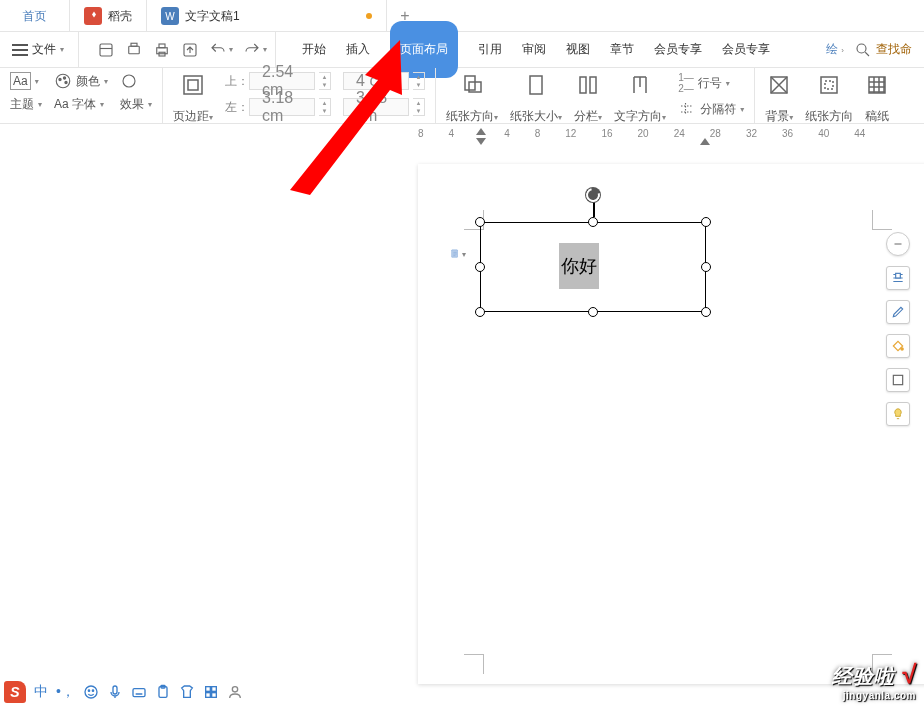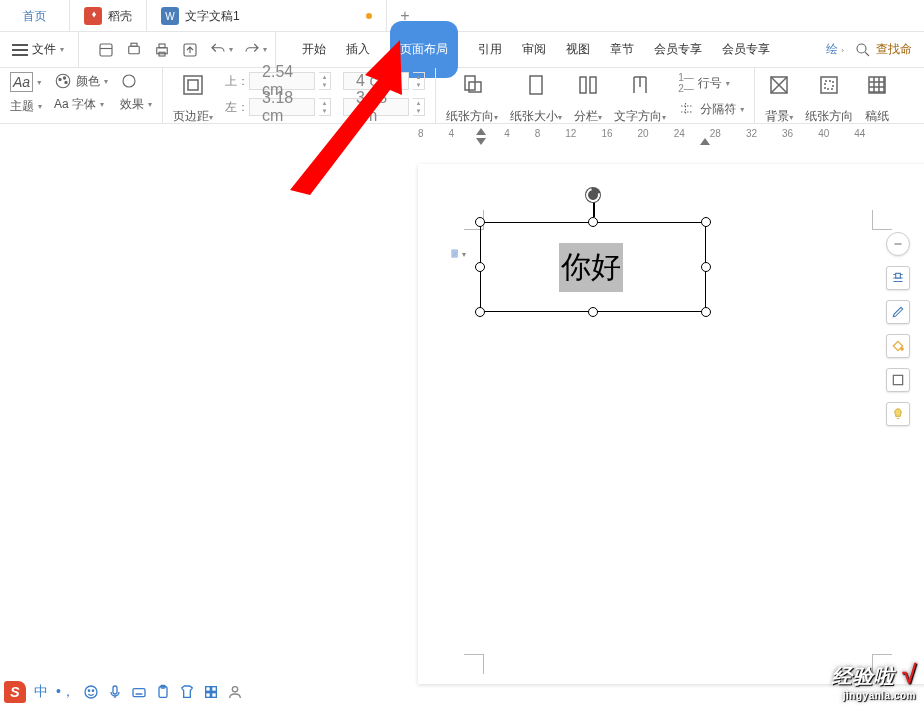--- a/index.html
+++ b/index.html
@@ -64,21 +64,21 @@
 
   
   .textbox { position:absolute; top:58px; left:62px; width:226px; height:90px; border:1.5px solid #000; }
   .handle { position:absolute; width:10px; height:10px; background:#fff; border:1.5px solid #000; border-radius:50%; }
   .h-tl { top:-6px; left:-6px; } .h-tm { top:-6px; left:50%; margin-left:-5px; } .h-tr { top:-6px; right:-6px; }
   .h-ml { top:50%; left:-6px; margin-top:-5px; } .h-mr { top:50%; right:-6px; margin-top:-5px; }
   .h-bl { bottom:-6px; left:-6px; } .h-bm { bottom:-6px; left:50%; margin-left:-5px; } .h-br { bottom:-6px; right:-6px; }
   .rot-line { position:absolute; top:-22px; left:50%; width:1.5px; height:16px; background:#000; }
   .rot-handle { position:absolute; top:-36px; left:50%; margin-left:-8px; width:16px; height:16px; background:#555; border-radius:50%; display:flex; align-items:center; justify-content:center; }
   .rot-handle::after { content:""; width:10px; height:10px; border:2px solid #fff; border-top-color:transparent; border-radius:50%; transform:rotate(30deg);}
-  .textbox .txt { position:absolute; top:20px; left:78px; background:#bdbdbd; font-size:30px; font-family:"SimSun",serif; padding:4px 2px; color:#000; }
+  .textbox .txt { position:absolute; top:20px; left:78px; background:#bdbdbd; font-size:18px; font-family:"SimSun",serif; padding:11px 2px; color:#000; }
   .doc-tag { position:absolute; left:32px; top:80px; width:16px; height:20px; display:flex; align-items:center; gap:2px; }
   .doc-tag svg{ width:14px; height:16px; fill:#b7cdea; stroke:#6a9ad4; }
 
   
   .sidetools { position:absolute; top:68px; right:28px; display:flex; flex-direction:column; gap:10px; }
   .sidetools .tbtn { width:24px; height:24px; border:1px solid #ccc; border-radius:3px; background:#fff; display:flex; align-items:center; justify-content:center; cursor:pointer; box-shadow:0 1px 2px rgba(0,0,0,0.1);}
   .sidetools .tbtn.minus { border-radius:50%; }
 
   
   .arrow { position:absolute; top:40px; left:260px; width:160px; height:160px; pointer-events:none; }
@@ -180,21 +180,21 @@
         </svg>
       <span>查找命</span>
     </div>
   </div>
 </div>
 
 <div class="ribbon">
   <div class="rgroup row">
     <div style="display:flex;flex-direction:column;gap:6px;">
       <div class="r-item">
-        <span style="border:1px solid #999;padding:1px 2px;font-size:14px;font-style:italic;">Aa</span>
+        <span style="border:1px solid #999;padding:1px 2px;font-size:12px;">Aa</span>
         <span class="dd">▾</span>
       </div>
       <div class="r-item">
           <span>主题</span>
           <span class="dd">▾</span>
         </div>
     </div>
     <div style="display:flex;flex-direction:column;gap:6px;">
       <div class="r-item">
         <svg class="icon-svg" viewBox="0 0 24 24">

